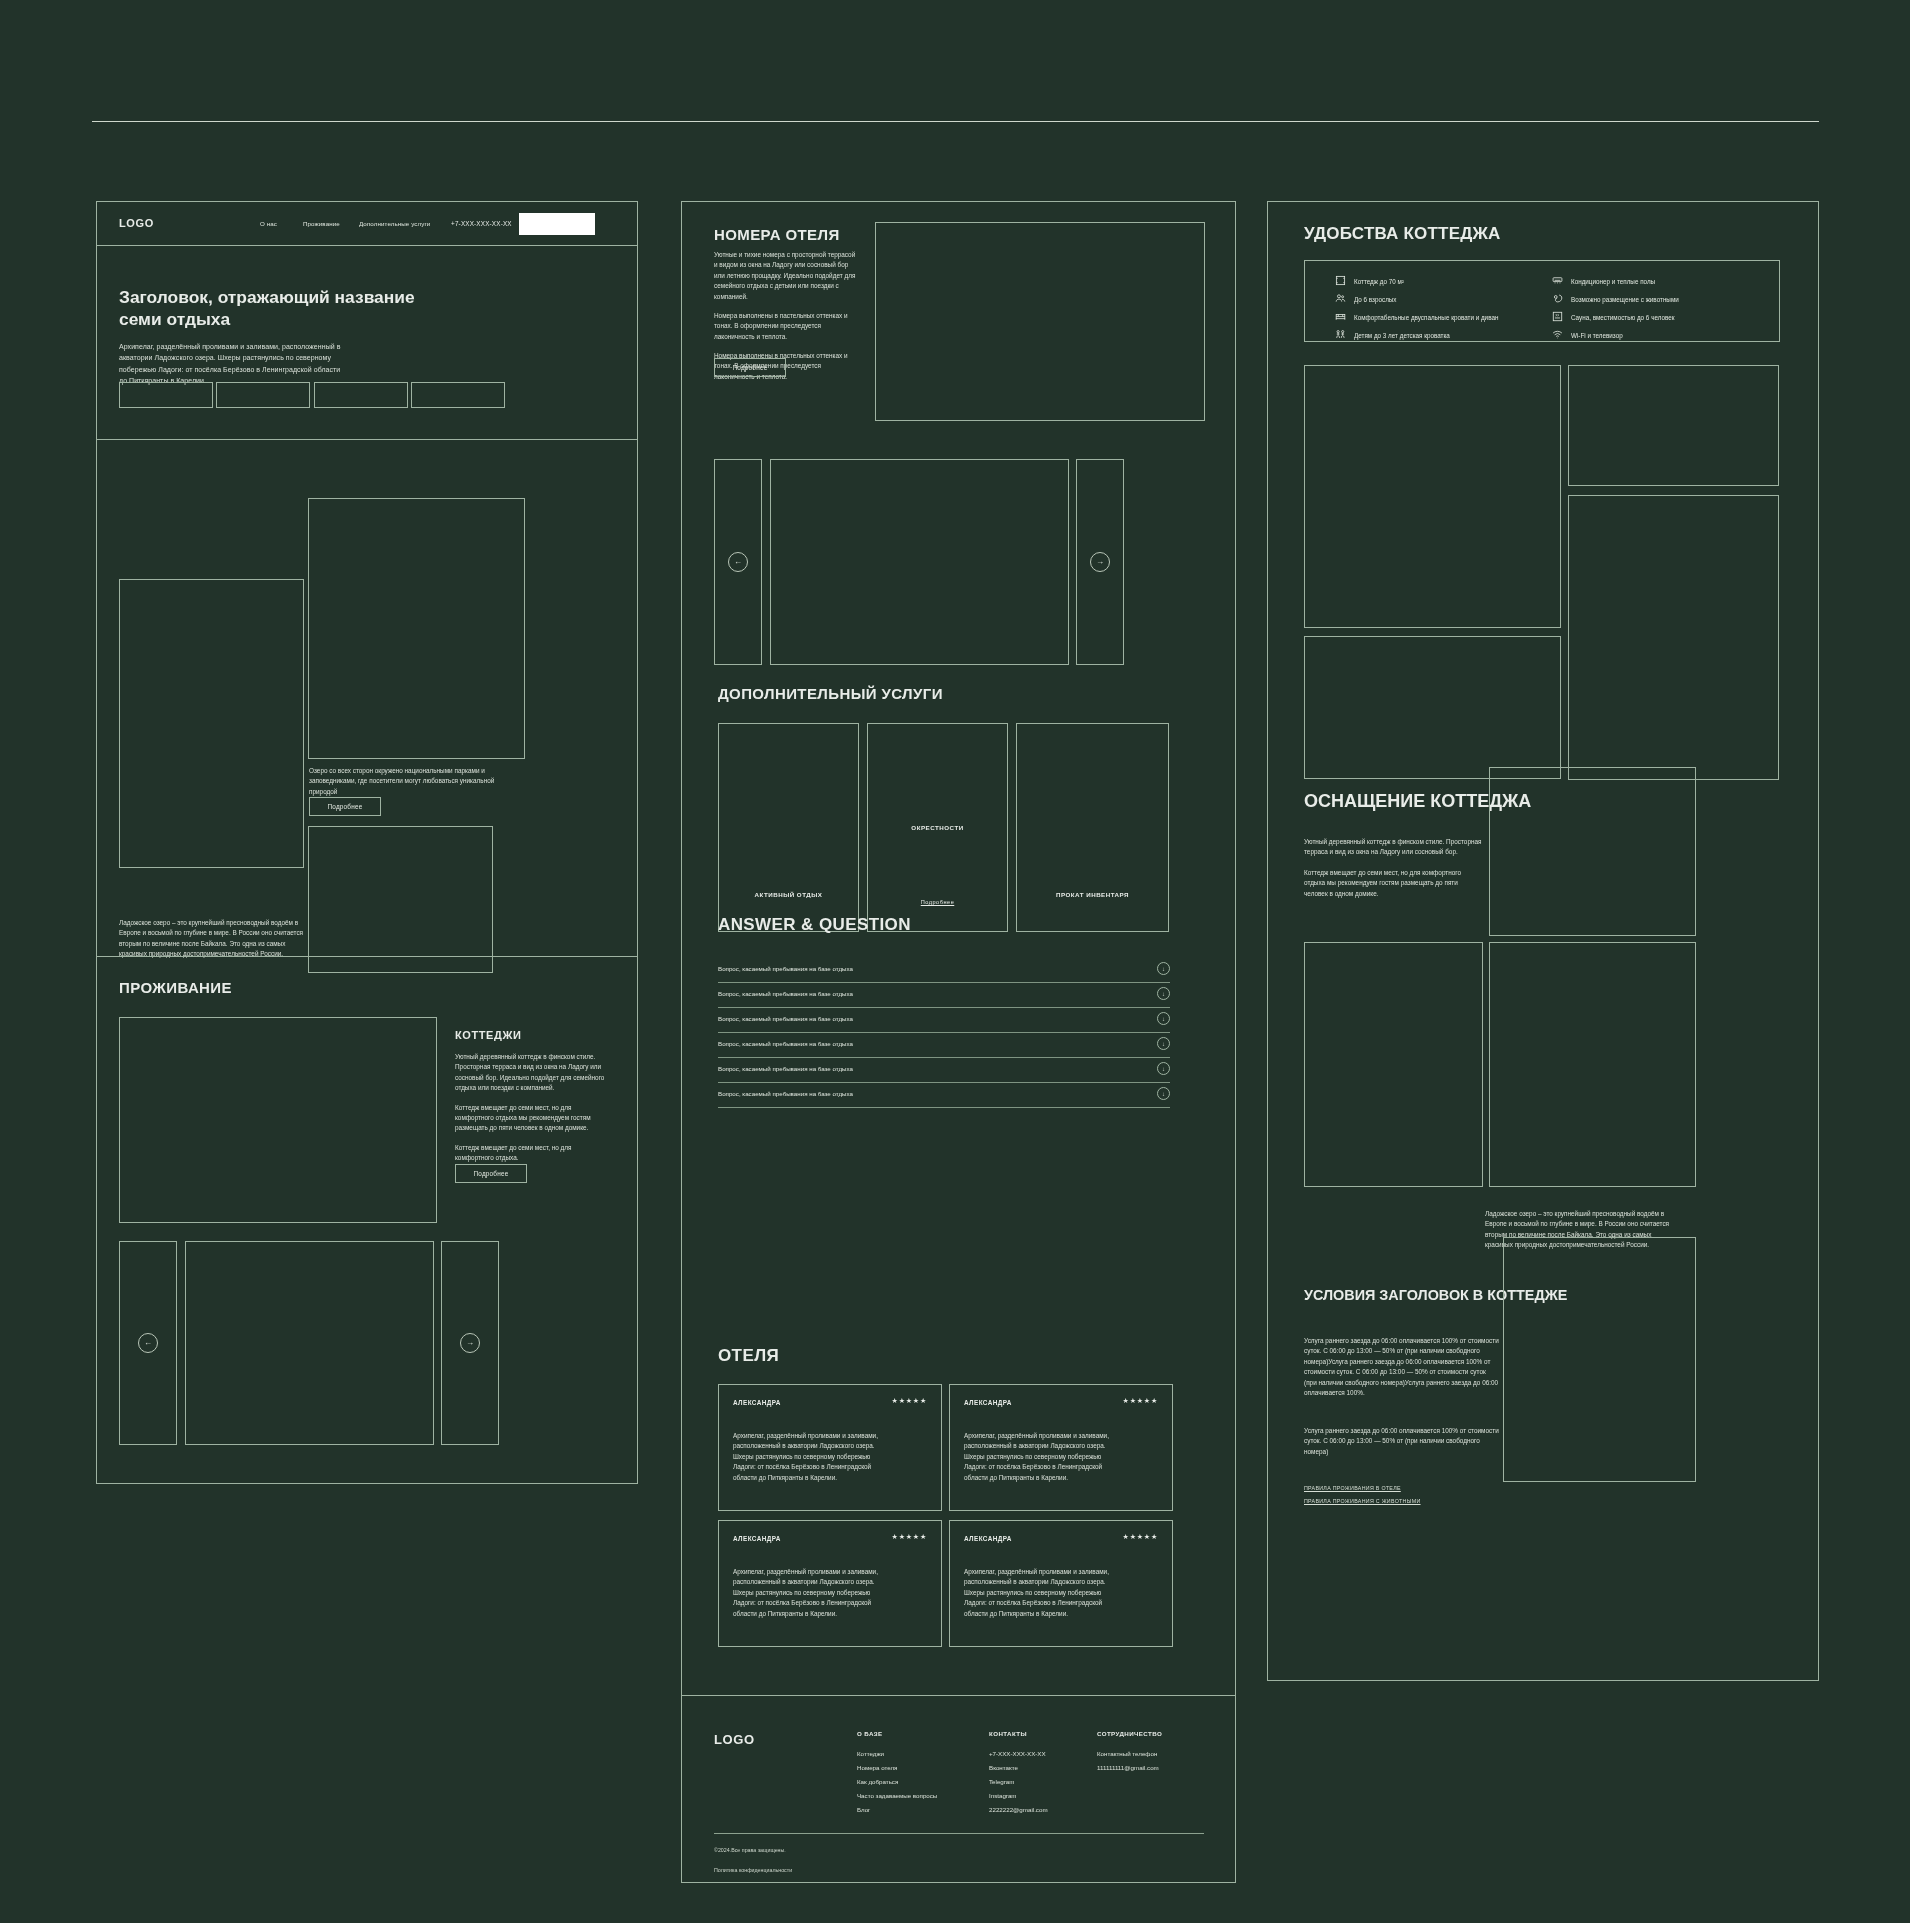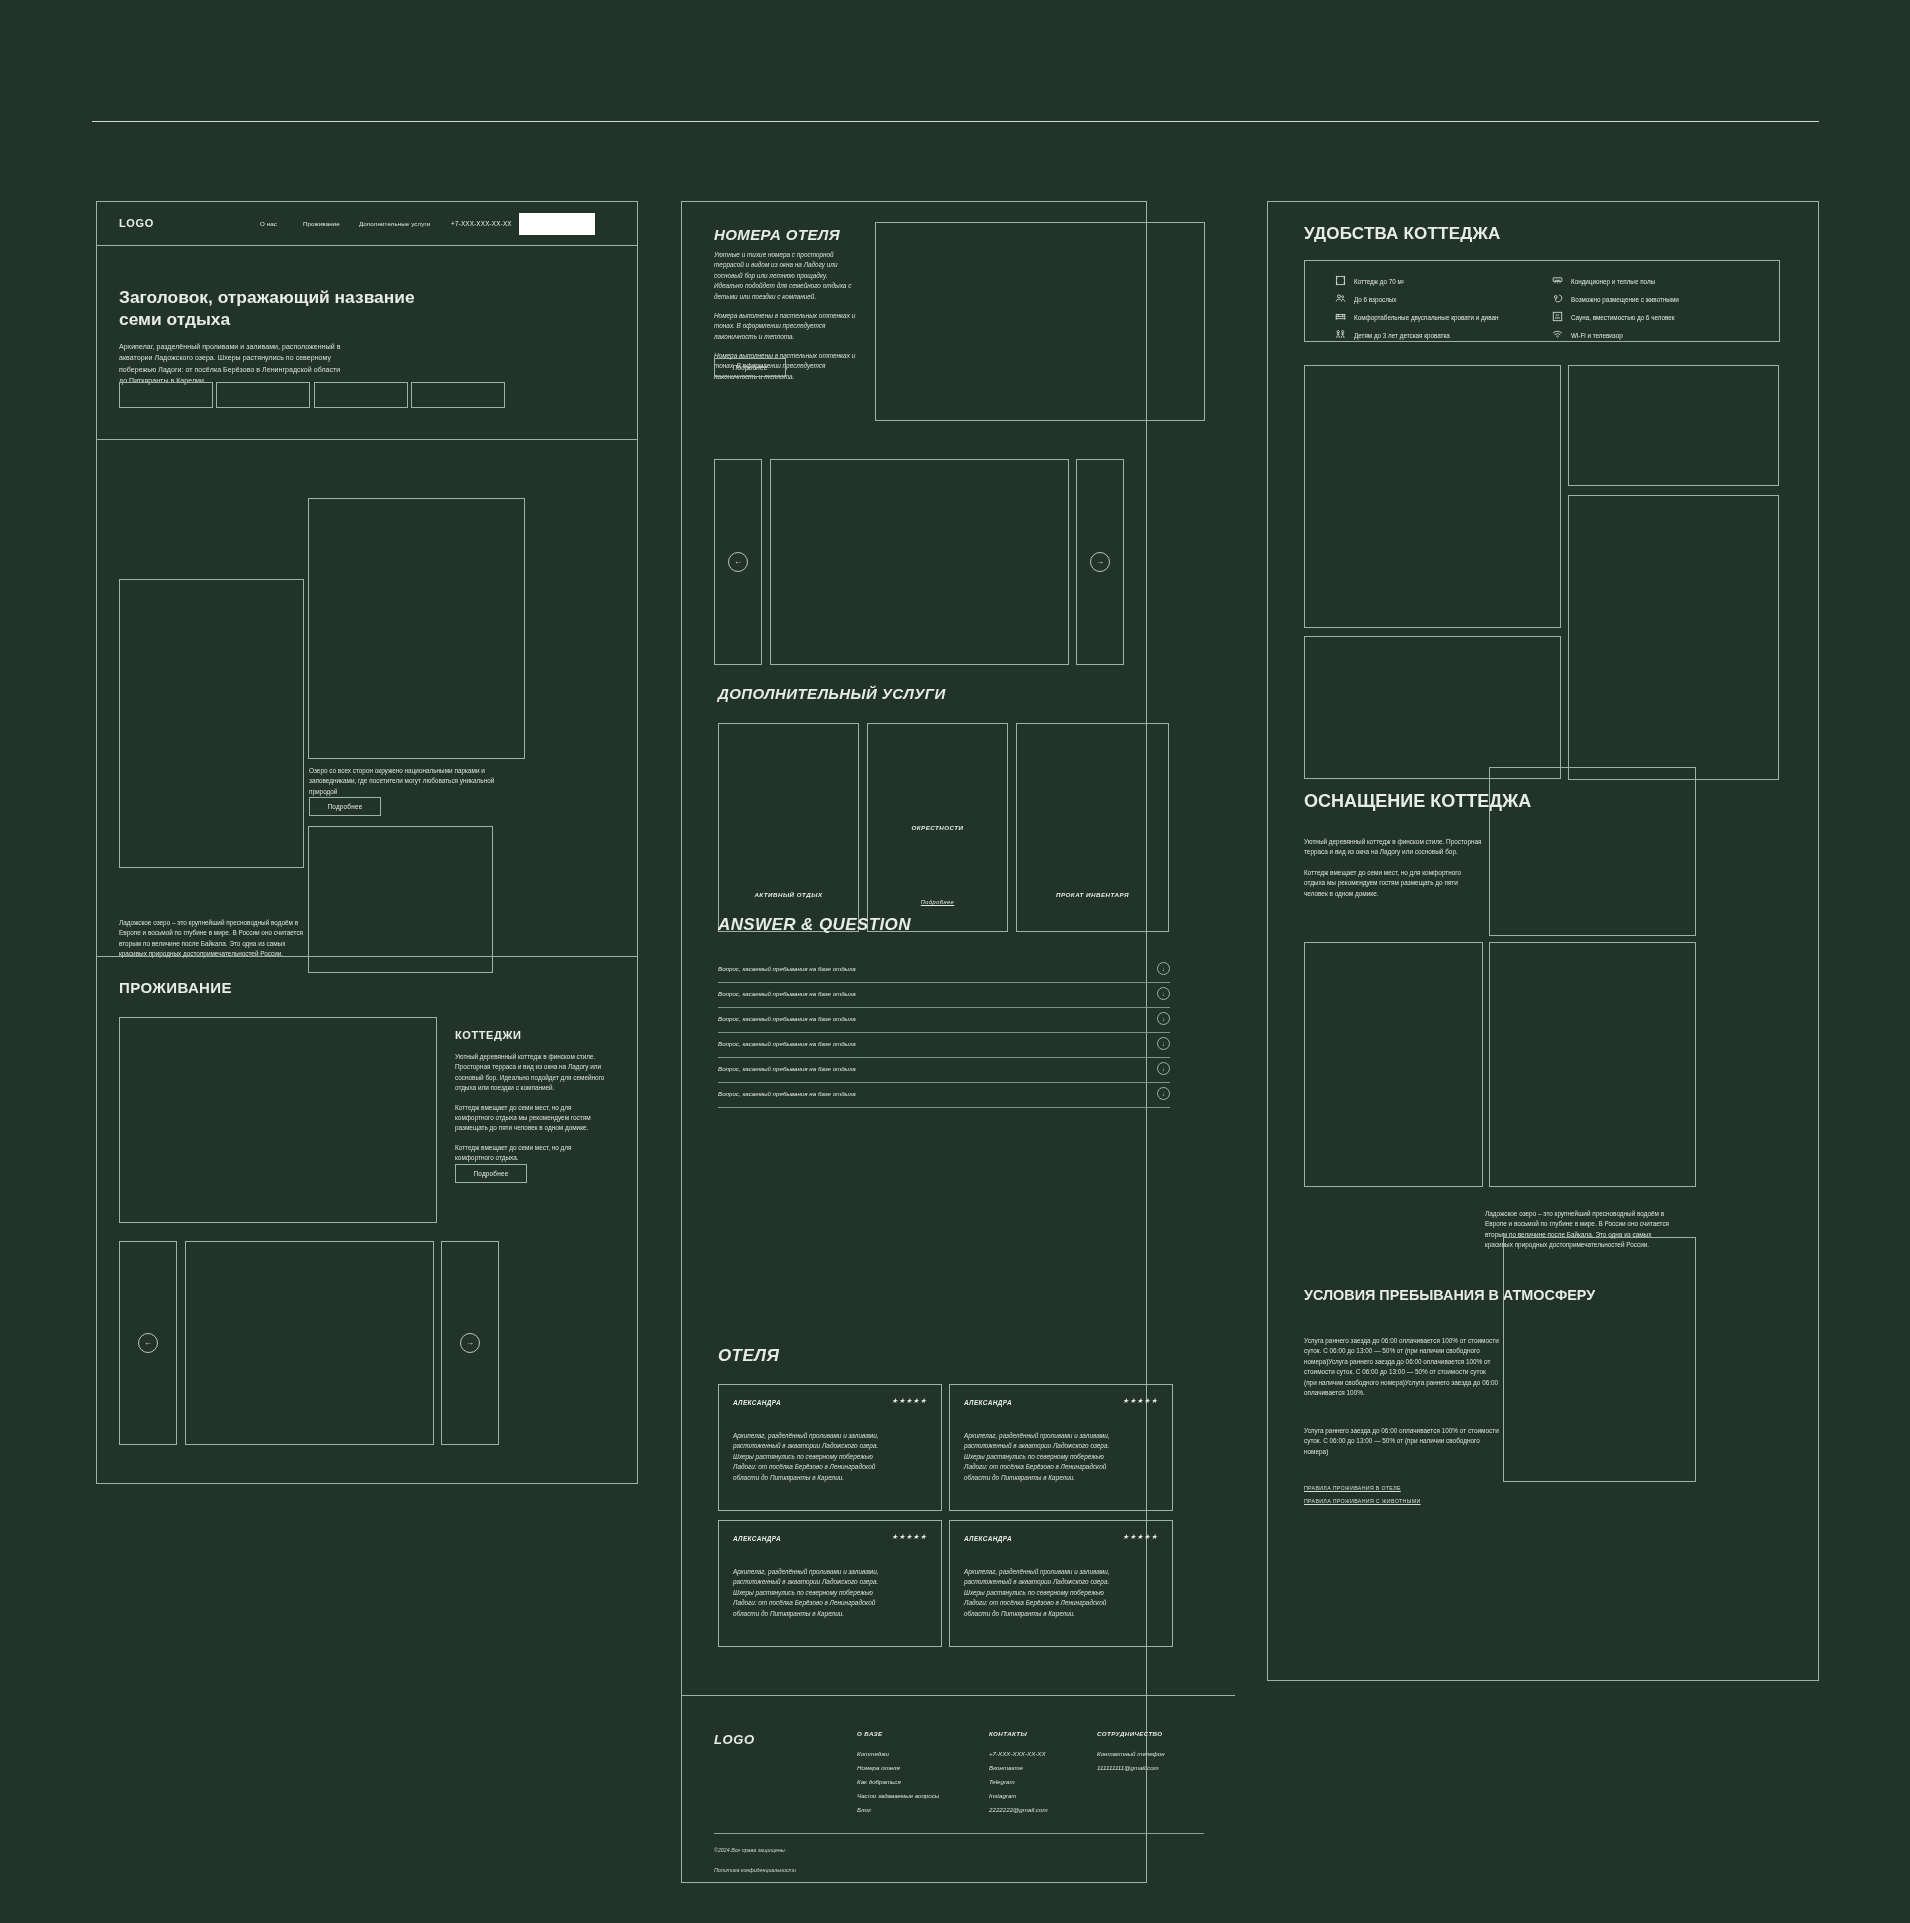--- a/index.html
+++ b/index.html
@@ -25,21 +25,21 @@
     font-size: 38px; color: #f2f4f1; letter-spacing: 1px;
   }
   .slide-rule {
     position: absolute; left: 92px; top: 121px; width: 1727px;
     height: 1px; background: #cfd8cd;
   }
 
   
   .col { position: absolute; border: 1px solid #9fb3a2; }
   #col1 { left: 96px;  top: 201px; width: 542px; }
-  #col2 { left: 681px; top: 201px; width: 466px; font-style: italic; }
+  #col2 { left: 681px; top: 201px; width: 555px; }
   #col3 { left: 1267px;top: 201px; width: 552px; }
 
   .box { border: 1px solid #9fb3a2; }
   .blk { border: 1px solid #9fb3a2; }
 
   
   .h-lg { font-size: 19px; font-weight: 700; line-height: 1.25; letter-spacing: 0.2px; }
   .h-md { font-size: 15px; font-weight: 700; letter-spacing: 0.4px; }
   .h-sm { font-size: 11px; font-weight: 700; letter-spacing: 0.6px; }
   .body { font-size: 7px; line-height: 1.62; color: #d9e0d8; letter-spacing: 0.05px; }
@@ -371,21 +371,21 @@
     <div class="c3-h2">ОСНАЩЕНИЕ КОТТЕДЖА</div>
     <div class="c3-p2">
       <div class="body6">Уютный деревянный коттедж в финском стиле. Просторная терраса и вид из окна на Ладогу или сосновый бор.</div>
       <div class="body6" style="margin-top:10px">Коттедж вмещает до семи мест, но для комфортного отдыха мы рекомендуем гостям размещать до пяти человек в одном домике.</div>
     </div>
     <div class="c3-img" style="left:221px;top:565px;width:207px;height:169px"></div>
     <div class="c3-img" style="left:36px;top:740px;width:179px;height:245px"></div>
     <div class="c3-img" style="left:221px;top:740px;width:207px;height:245px"></div>
     <div class="c3-p3 body6">Ладожское озеро – это крупнейший пресноводный водоём в Европе и восьмой по глубине в мире. В России оно считается вторым по величине после Байкала. Это одна из самых красивых природных достопримечательностей России.</div>
 
-    <div class="c3-h3">УСЛОВИЯ ПРЕБЫВАНИЯ В АТМОСФЕРУ</div>
+    <div class="c3-h3">УСЛОВИЯ ЗАГОЛОВОК В КОТТЕДЖЕ</div>
     <div class="c3-p4 body6">Услуга раннего заезда до 06:00 оплачивается 100%   от стоимости суток. С 06:00 до 13:00 — 50% от (при наличии свободного номера)Услуга раннего заезда  до 06:00 оплачивается 100% от стоимости суток. С 06:00 до 13:00 — 50% от стоимости суток (при наличии свободного номера)Услуга раннего заезда  до 06:00 оплачивается 100%.</div>
     <div class="c3-p5 body6">Услуга раннего заезда до 06:00 оплачивается 100%    от стоимости суток. С 06:00 до 13:00 — 50% от (при наличии свободного номера)</div>
     <div class="c3-link" style="top:1283px">ПРАВИЛА ПРОЖИВАНИЯ В ОТЕЛЕ</div>
     <div class="c3-link" style="top:1296px">ПРАВИЛА ПРОЖИВАНИЯ С ЖИВОТНЫМИ</div>
     <div class="c3-img" style="left:235px;top:1035px;width:193px;height:245px"></div>
   </div>
 
 </div>
 
 

